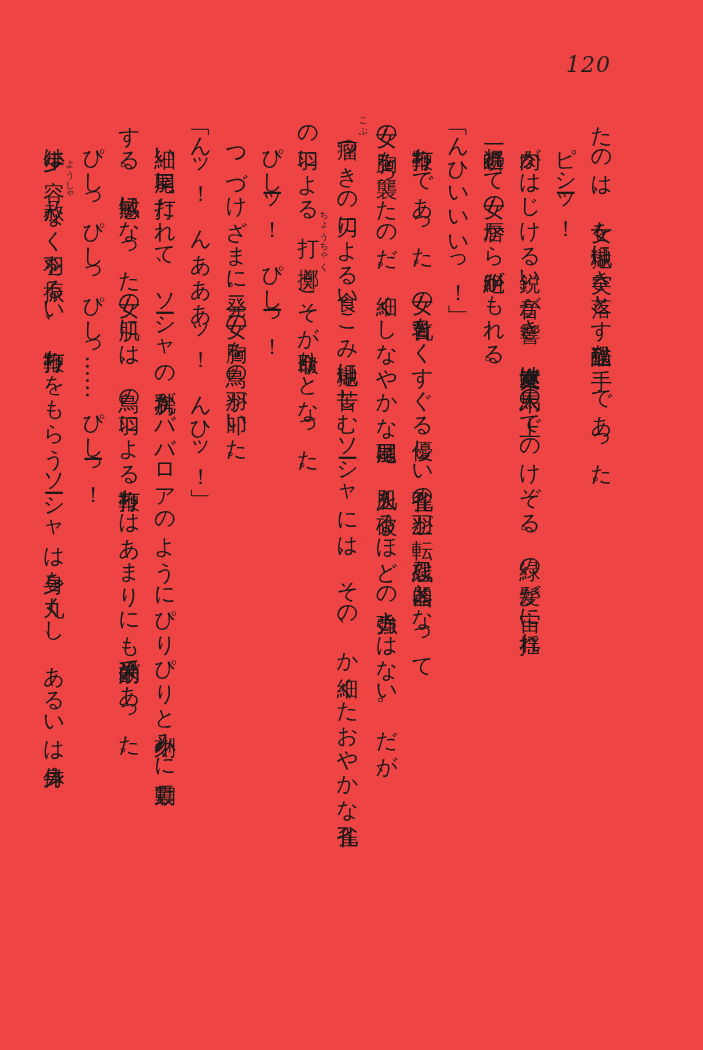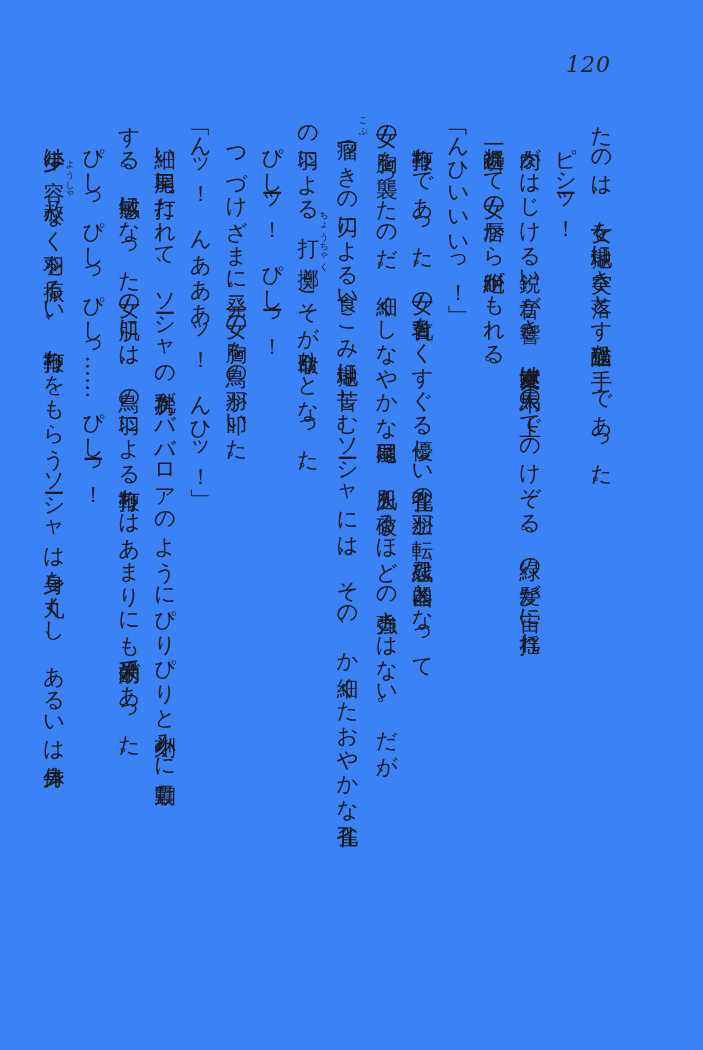--- a/index.html
+++ b/index.html
@@ -53,21 +53,21 @@
   }
   rt {
     font-size: 9px;
     letter-spacing: 0;
     color: #222;
   }
 </style>
 </head>
 <body>
 
-<div class="page" style="background: #3b82f6; text-decoration: underline;">
+<div class="page" style="background: #ef4444; text-decoration: underline;">
   <div class="page-number">120</div>
   <div class="text-block" style="color: rgb(25, 25, 25);">
       <p class="text-line">たのは、女を地獄に突き落とす過酷な一手、であった。</p>
       <p class="text-line indent-1">ピシーッ！</p>
       <p class="text-line indent-1">肉がはじける鋭い音が響き、女巡察吏は木馬の上でのけぞる。緑の髪が宙に揺れ、</p>
       <p class="text-line indent-1">一瞬遅れて女の唇から絶叫がもれる。</p>
       <p class="text-line indent-half">「んひいいいっ！」</p>
       <p class="text-line indent-1">鞭打ちであった。女の乳首をくすぐる優しい孔雀の羽が一転、残忍な凶器となって</p>
       <p class="text-line">女の胸を襲ったのだ。細くしなやかな尾羽は、人肌を破るほどの力強さはない。だが、</p>
       <p class="text-line"><ruby>瘤<rt>こぶ</rt></ruby>つきの刃による食いこみ地獄に苦しむソーシャには、その、か細くたおやかな孔雀</p>

